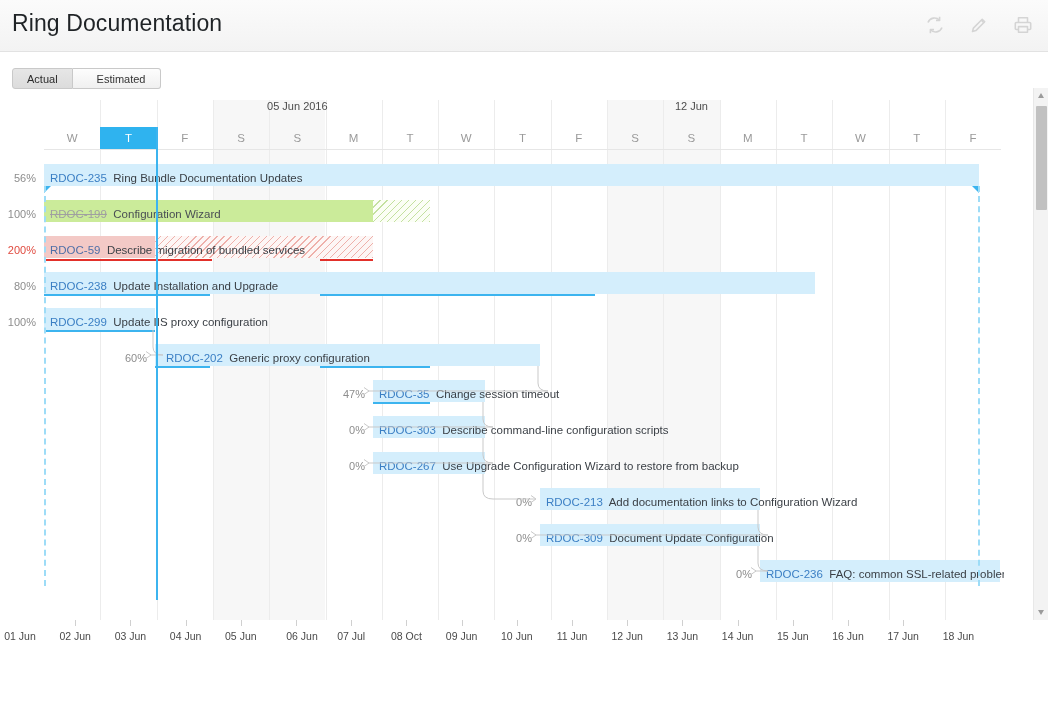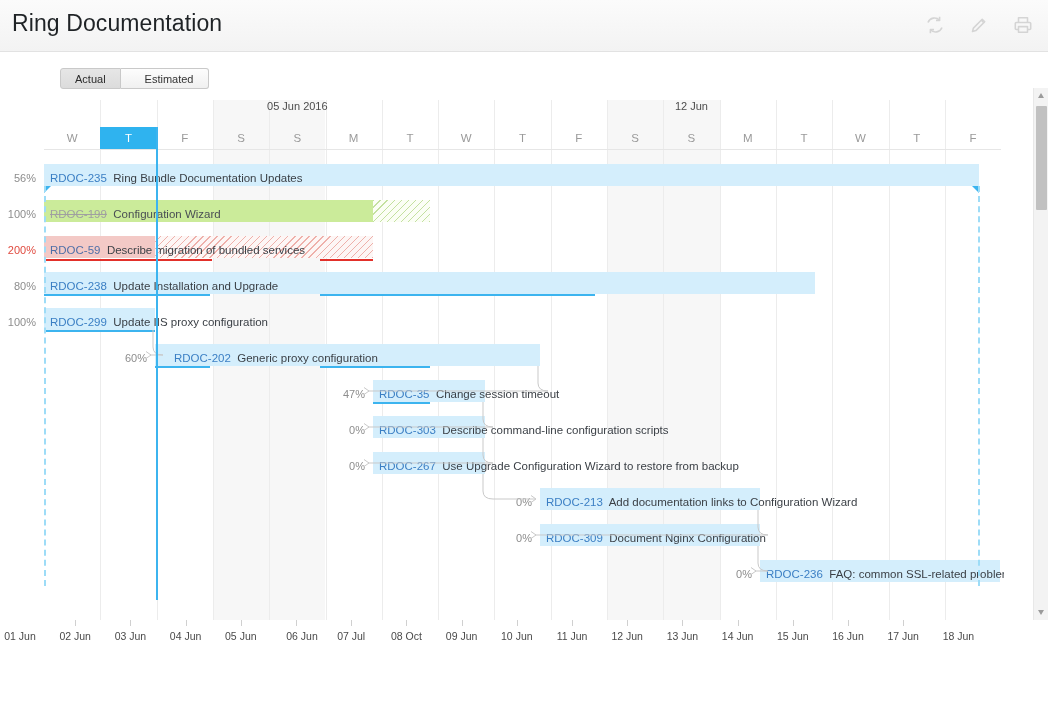--- a/index.html
+++ b/index.html
@@ -25,21 +25,21 @@
   .topicon { width:22px; height:22px; opacity:.85; cursor:pointer; }
   .topicon svg { display:block; }
 
   
   .toggle-wrap { position:absolute; left:12px; top:68px; display:flex; }
   .tg {
     height:21px; padding:0 14px; line-height:20px; font-size:11px; color:#333;
     border:1px solid #c9c9c9; background:linear-gradient(#fdfdfd,#f0f0f0);
     cursor:pointer; white-space:nowrap;
   }
-  .tg.first { border-radius:3px 0 0 3px;margin-left:48px; }
+  .tg.first { border-radius:3px 0 0 3px; }
   .tg.last { border-radius:0 3px 3px 0; border-left:none;padding-left:24px; }
   .tg.active { background:linear-gradient(#e6e6e6,#dcdcdc); color:#2b2b2b; }
 
   
   .chart {
     position:absolute; left:0; top:100px; width:1004px; height:520px;
     overflow:hidden;
   }
   .grid { position:absolute; left:0; top:0; width:1004px; height:520px; }
   .wkend { position:absolute; top:0; height:520px; background:#f7f7f7; }
@@ -237,21 +237,21 @@
         </div>
         <div class="row" style="top: 206px;">
           <div class="bar blue" style="left: 44px; width: 111px;"></div>
           <div class="pct" style="left: -18px; width: 54px;">100%</div>
           <div class="caption" style="left: 50px;"><span class="key">RDOC-299</span>&nbsp; <span class="sum">Update IIS proxy configuration</span></div>
           <div class="prog blue" style="left: 44px; width: 111px; top: 24px;"></div>
         </div>
         <div class="row" style="top: 242px;">
           <div class="bar blue" style="left: 155px; width: 385px;"></div>
           <div class="pct" style="left: 93px; width: 54px;">60%</div>
-          <div class="caption" style="left: 174px;"><span class="key">RDOC-202</span>&nbsp; <span class="sum">Generic proxy configuration</span></div>
+          <div class="caption" style="left: 166px;"><span class="key">RDOC-202</span>&nbsp; <span class="sum">Generic proxy configuration</span></div>
           <div class="prog blue" style="left: 155px; width: 55px; top: 24px;"></div>
           <div class="prog blue" style="left: 320px; width: 110px; top: 24px;"></div>
         </div>
         <div class="row" style="top: 278px;">
           <div class="bar blue" style="left: 373px; width: 112px;"></div>
           <div class="pct" style="left: 311px; width: 54px;">47%</div>
           <div class="caption" style="left: 379px;"><span class="key">RDOC-35</span>&nbsp; <span class="sum">Change session timeout</span></div>
           <div class="prog blue" style="left: 373px; width: 57px; top: 24px;"></div>
         </div>
         <div class="row" style="top: 314px;">
@@ -265,21 +265,21 @@
           <div class="caption" style="left: 379px;"><span class="key">RDOC-267</span>&nbsp; <span class="sum">Use Upgrade Configuration Wizard to restore from backup</span></div>
         </div>
         <div class="row" style="top: 386px;">
           <div class="bar blue" style="left: 540px; width: 220px;"></div>
           <div class="pct" style="left: 478px; width: 54px;">0%</div>
           <div class="caption" style="left: 546px;"><span class="key">RDOC-213</span>&nbsp; <span class="sum">Add documentation links to Configuration Wizard</span></div>
         </div>
         <div class="row" style="top: 422px;">
           <div class="bar blue" style="left: 540px; width: 220px;"></div>
           <div class="pct" style="left: 478px; width: 54px;">0%</div>
-          <div class="caption" style="left: 546px;"><span class="key">RDOC-309</span>&nbsp; <span class="sum">Document Nginx Configuration</span></div>
+          <div class="caption" style="left: 546px;"><span class="key">RDOC-309</span>&nbsp; <span class="sum">Document Update Configuration</span></div>
         </div>
         <div class="row" style="top: 458px;">
           <div class="bar blue" style="left: 760px; width: 240px;"></div>
           <div class="pct" style="left: 698px; width: 54px;">0%</div>
           <div class="caption" style="left: 766px;"><span class="key">RDOC-236</span>&nbsp; <span class="sum">FAQ: common SSL-related problems</span></div>
         </div>
       </div>
     <svg class="deps" id="deps-layer">
         <path d="M153,230 L153,247 Q153,255 163,255 L150,255" fill="none" stroke="#c9c9c9" stroke-width="1"></path>
         <path d="M146,251.5 L151,255 L146,258.5" fill="none" stroke="#c9c9c9" stroke-width="1"></path>

